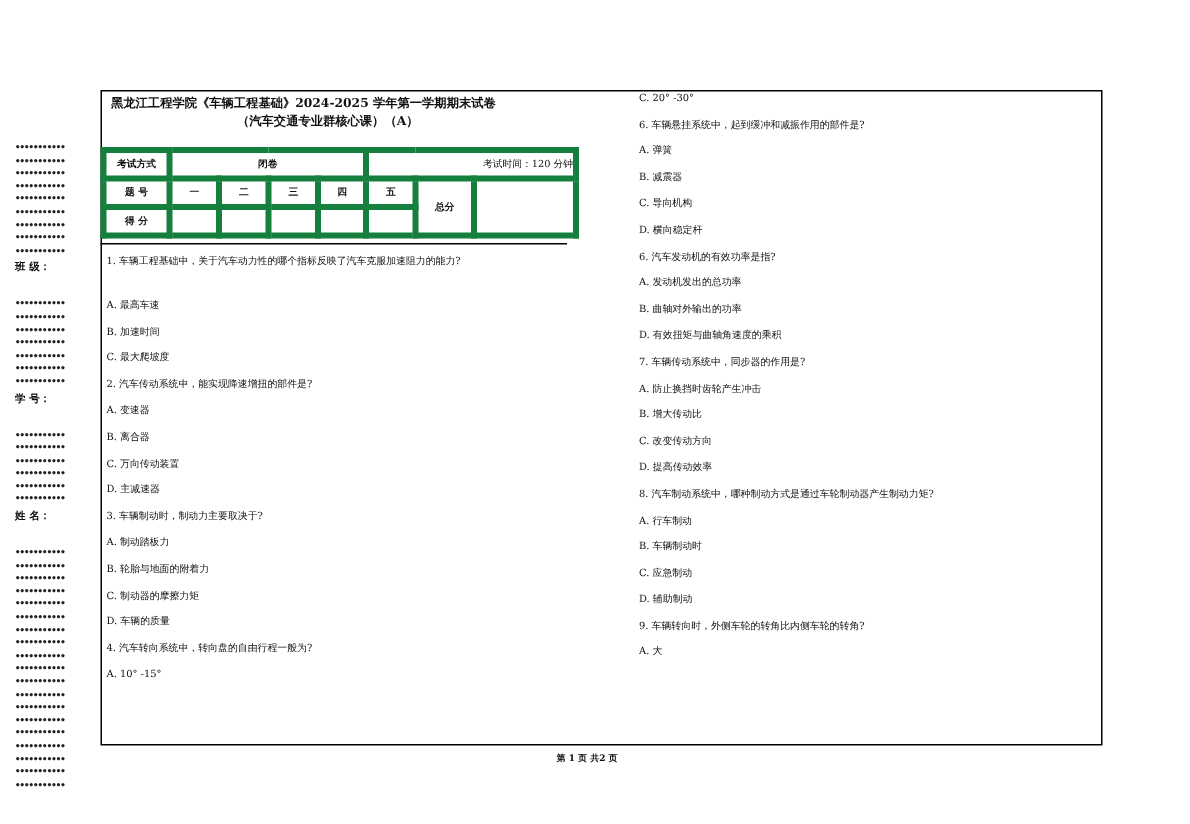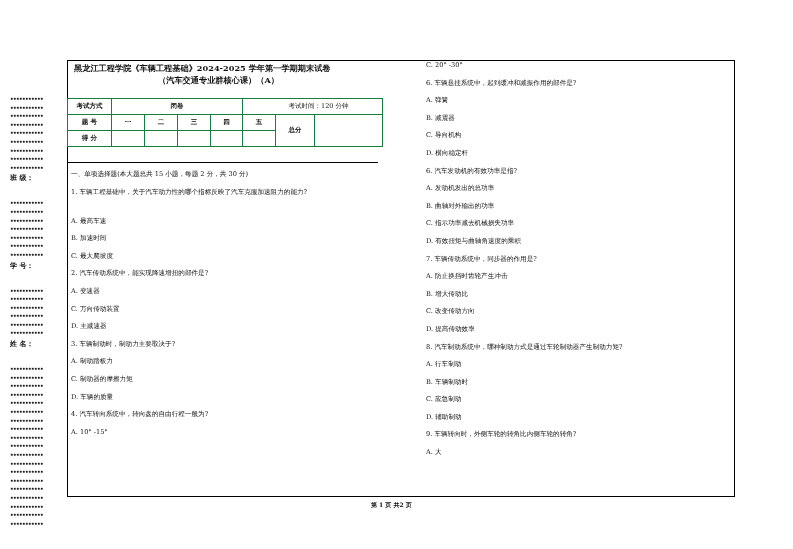--- a/index.html
+++ b/index.html
@@ -7,22 +7,22 @@
          font-family: "DejaVu Serif", "Liberation Serif", serif; color: #111; }
   .binding { position: absolute; left: 10px; top: 95px; width: 50px; }
   .dots { font-family: "DejaVu Sans Mono", monospace; font-size: 6px; line-height: 8.6px;
           letter-spacing: -0.6px; color: #222; white-space: pre; font-weight: bold; }
   .bind-label { font-size: 7px; line-height: 10px; margin: 1px 0 0 0; font-weight: bold; }
   .frame { position: absolute; left: 67px; top: 60px; width: 668px; height: 437px;
            border: 1.5px solid #000; box-sizing: border-box; }
   .title1 { position: absolute; left: 74px; top: 63px; font-size: 8.2px; font-weight: bold; white-space: nowrap; }
   .title2 { position: absolute; left: 158px; top: 75px; font-size: 8.2px; font-weight: bold; white-space: nowrap; }
   table.score { position: absolute; left: 67px; top: 98px; border-collapse: collapse; font-size: 6.5px; }
-  table.score td { border: 1px solid #15803d; height: 15px; padding: 0; text-align: center; font-weight: bold; }
-  table.score td.time { text-align: center; padding-left: 12px; font-weight: normal; margin-top: 48px; }
+  table.score td { border: 4px solid #15803d; height: 15px; padding: 0; text-align: center; font-weight: bold; }
+  table.score td.time { text-align: right; padding-left: 12px; font-weight: normal; margin-top: 48px; }
   .rule { position: absolute; left: 67px; top: 162px; width: 311px; border-top: 1px solid #000; }
   .col { position: absolute; font-size: 6.6px; }
   .col .line { height: 17.6px; line-height: 12px; white-space: nowrap; }
   .col .qwrap { white-space: normal; line-height: 12px; }
   .left-col { left: 71px; top: 168px; width: 306px; }
   .right-col { left: 426px; top: 59px; width: 300px; }
   .footer { position: absolute; left: 371px; top: 501px; font-size: 6px; font-weight: bold; white-space: nowrap; }
 </style>
 </head>
 <body>
@@ -124,48 +124,48 @@
     <td></td>
     <td></td>
     <td></td>
   </tr>
 </tbody>
   </table>
 
 <div class="rule"></div>
 
 <div class="col left-col">
-  <div class="line">一、单项选择题(本大题总共 15 小题，每题 2 分，共 30 分)</div>
   <div class="qwrap" style="height:29px">1. 车辆工程基础中，关于汽车动力性的哪个指标反映了汽车克服加速阻力的能力?</div>
   <div class="line">A. 最高车速</div>
   <div class="line">B. 加速时间</div>
   <div class="line">C. 最大爬坡度</div>
   <div class="line">2. 汽车传动系统中，能实现降速增扭的部件是?</div>
   <div class="line">A. 变速器</div>
+  <div class="line">B. 离合器</div>
   <div class="line">C. 万向传动装置</div>
   <div class="line">D. 主减速器</div>
   <div class="line">3. 车辆制动时，制动力主要取决于?</div>
   <div class="line">A. 制动踏板力</div>
+  <div class="line">B. 轮胎与地面的附着力</div>
   <div class="line">C. 制动器的摩擦力矩</div>
   <div class="line">D. 车辆的质量</div>
   <div class="line">4. 汽车转向系统中，转向盘的自由行程一般为?</div>
   <div class="line">A. 10° -15°</div>
 </div>
 
 <div class="col right-col">
   <div class="line">C. 20° -30°</div>
   <div class="line">6. 车辆悬挂系统中，起到缓冲和减振作用的部件是?</div>
   <div class="line">A. 弹簧</div>
   <div class="line">B. 减震器</div>
   <div class="line">C. 导向机构</div>
   <div class="line">D. 横向稳定杆</div>
   <div class="line">6. 汽车发动机的有效功率是指?</div>
   <div class="line">A. 发动机发出的总功率</div>
   <div class="line">B. 曲轴对外输出的功率</div>
-  <div class="line">C. 指示功率减去机械损失功率</div>
   <div class="line">D. 有效扭矩与曲轴角速度的乘积</div>
   <div class="line">7. 车辆传动系统中，同步器的作用是?</div>
   <div class="line">A. 防止换挡时齿轮产生冲击</div>
   <div class="line">B. 增大传动比</div>
   <div class="line">C. 改变传动方向</div>
   <div class="line">D. 提高传动效率</div>
   <div class="line">8. 汽车制动系统中，哪种制动方式是通过车轮制动器产生制动力矩?</div>
   <div class="line">A. 行车制动</div>
   <div class="line">B. 车辆制动时</div>
   <div class="line">C. 应急制动</div>

